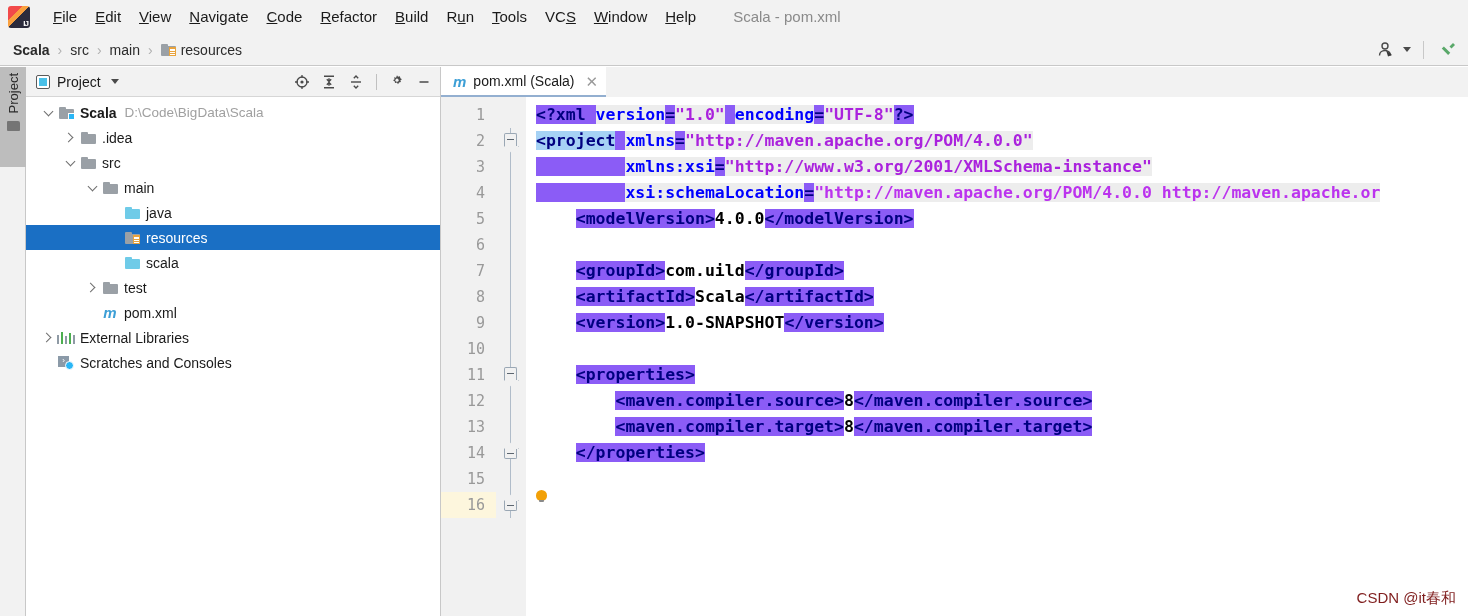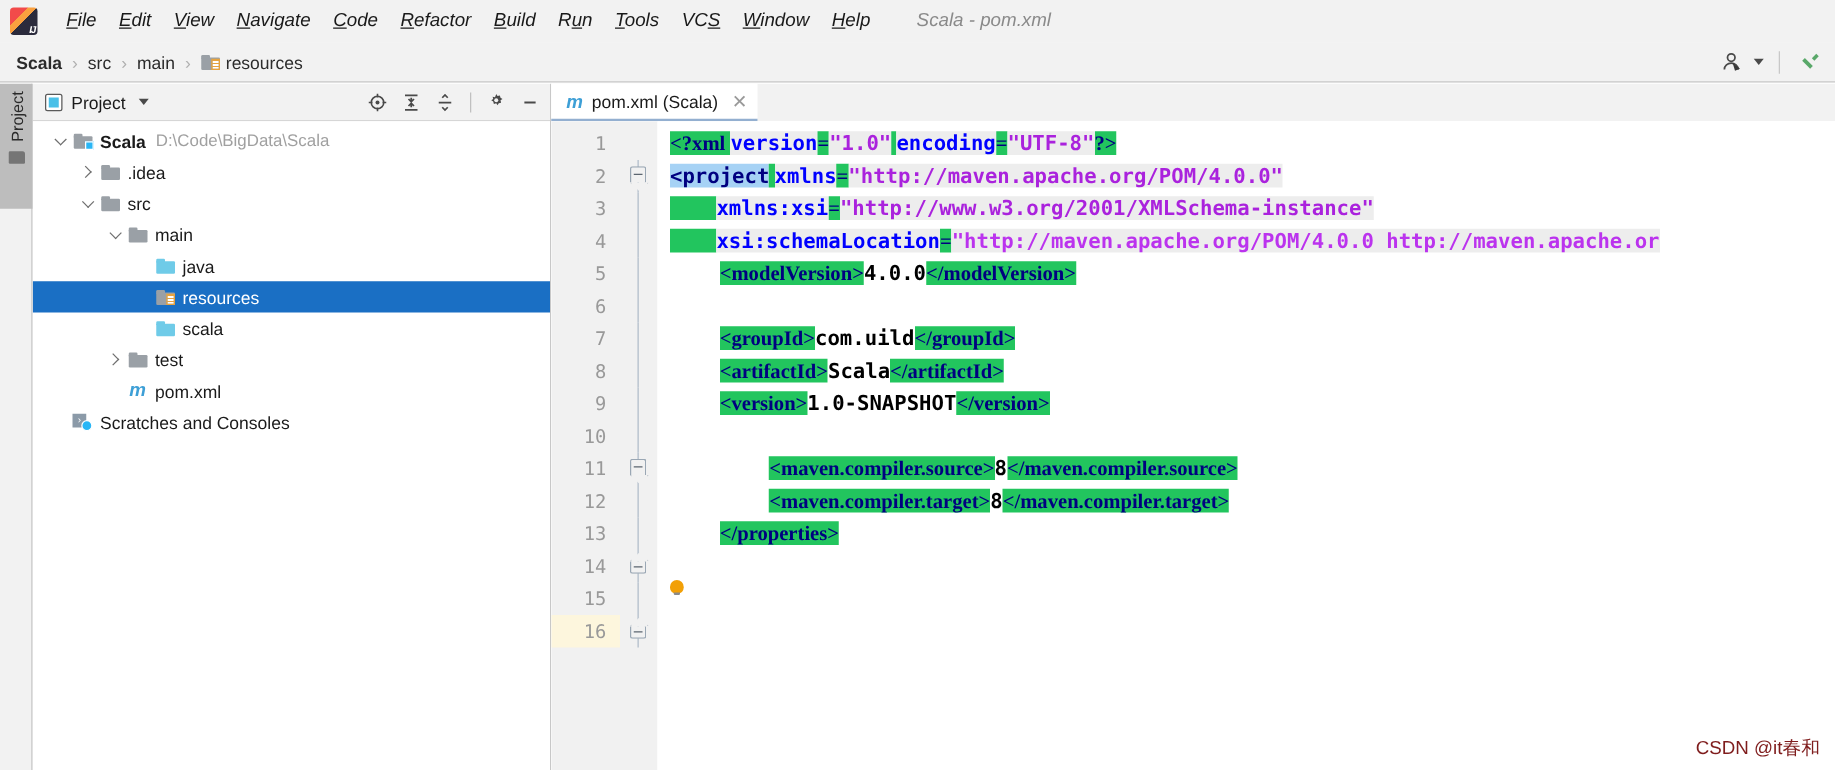--- a/index.html
+++ b/index.html
@@ -10,21 +10,20 @@
     overflow: hidden;
   }
   body { position: relative; }
 
   
   #menubar {
     height: 34px; background: #f2f2f2;
     display: flex; align-items: center;
     padding-left: 8px;
     border-bottom: 1px solid #f2f2f2;
-    font-style: italic;
   }
   #app-logo {
     width: 22px; height: 22px; margin-right: 14px;
     position: relative; border-radius: 3px;
     background: linear-gradient(135deg,#f24a4a 0%,#f24a4a 33%,#f9a03f 33%,#f9a03f 50%,#2b2b3c 50%,#2b2b3c 100%);
     overflow: hidden; flex: none;
   }
   #app-logo::after {
     content: "IJ"; position: absolute; right: 2px; bottom: 0px;
     font-size: 8px; font-weight: bold; color: #fff;
@@ -188,21 +187,21 @@
     clip-path: polygon(50% 0, 100% 100%, 0 100%);
   }
 
   #code { flex: 1; position: relative; overflow: hidden; padding-top: 5px; background: #ffffff; }
   .cline {
     height: 26px; line-height: 26px; white-space: pre;
     font-family: "DejaVu Sans Mono", monospace; font-size: 16.5px;
     font-weight: bold; padding-left: 10px;
   }
   .cline.current { background: #fdf6dd; }
-  .tag    { color: #000080; background: #22c55e; font-family: Liberation Serif, serif; }
+  .tag    { color: #000080; background: #8b5cf6; }
   .tagsel { color: #000080; background: #a6d2f5; }
   .attr   { color: #0000ff; background: #ededed; }
   .val    { color: #aa22dd; background: #ededed; }
   .val2   { color: #bb33ee; background: #ededed; }
   .txt    { color: #000000; text-align: center; }
   .bulb {
     position: absolute; width: 11px; height: 11px; background: #f2a007;
     border-radius: 50% 50% 45% 45%;
   }
   .bulb::after {
@@ -424,20 +423,35 @@
             </span>
           </span>
           <span class="tree-label">test</span>
         </div>
         <div class="tree-row" style="padding-left: 58px;">
           <span class="arrow"></span>
           <span class="ico">
             <span class="m-icon">m</span>
           </span>
           <span class="tree-label">pom.xml</span>
+        </div>
+        <div class="tree-row" style="padding-left: 14px;">
+          <span class="arrow">
+            <span class="chev right"></span>
+          </span>
+          <span class="ico">
+            <span class="lib-icon">
+              <i style="height:9px;background:#8f9aa5"></i>
+              <i style="height:12px;background:#4caf50"></i>
+              <i style="height:8px;background:#8f9aa5"></i>
+              <i style="height:11px;background:#4caf50"></i>
+              <i style="height:9px;background:#8f9aa5"></i>
+            </span>
+          </span>
+          <span class="tree-label">External Libraries</span>
         </div>
         <div class="tree-row" style="padding-left: 14px;">
           <span class="arrow"></span>
           <span class="ico">
             <span class="scratch-icon">
               <span class="sq">›</span>
               <span class="clk"></span>
             </span>
           </span>
           <span class="tree-label">Scratches and Consoles</span>
@@ -529,20 +543,21 @@
           <div class="cline"><span class="tag">&lt;?xml </span><span class="attr">version</span><span class="tag">=</span><span class="val">"1.0"</span><span class="tag"> </span><span class="attr">encoding</span><span class="tag">=</span><span class="val">"UTF-8"</span><span class="tag">?&gt;</span></div>
           <div class="cline"><span class="tagsel">&lt;project</span><span class="tag"> </span><span class="attr">xmlns</span><span class="tag">=</span><span class="val">"http://maven.apache.org/POM/4.0.0"</span></div>
           <div class="cline"><span class="tag">         </span><span class="attr">xmlns:xsi</span><span class="tag">=</span><span class="val">"http://www.w3.org/2001/XMLSchema-instance"</span></div>
           <div class="cline"><span class="tag">         </span><span class="attr">xsi:schemaLocation</span><span class="tag">=</span><span class="val2">"http://maven.apache.org/POM/4.0.0 http://maven.apache.or</span></div>
           <div class="cline"><span class="txt">    </span><span class="tag">&lt;modelVersion&gt;</span><span class="txt">4.0.0</span><span class="tag">&lt;/modelVersion&gt;</span></div>
           <div class="cline">&nbsp;</div>
           <div class="cline"><span class="txt">    </span><span class="tag">&lt;groupId&gt;</span><span class="txt">com.uild</span><span class="tag">&lt;/groupId&gt;</span></div>
           <div class="cline"><span class="txt">    </span><span class="tag">&lt;artifactId&gt;</span><span class="txt">Scala</span><span class="tag">&lt;/artifactId&gt;</span></div>
           <div class="cline"><span class="txt">    </span><span class="tag">&lt;version&gt;</span><span class="txt">1.0-SNAPSHOT</span><span class="tag">&lt;/version&gt;</span></div>
           <div class="cline">&nbsp;</div>
+          <div class="cline"><span class="txt">    </span><span class="tag">&lt;properties&gt;</span></div>
           <div class="cline"><span class="txt">        </span><span class="tag">&lt;maven.compiler.source&gt;</span><span class="txt">8</span><span class="tag">&lt;/maven.compiler.source&gt;</span></div>
           <div class="cline"><span class="txt">        </span><span class="tag">&lt;maven.compiler.target&gt;</span><span class="txt">8</span><span class="tag">&lt;/maven.compiler.target&gt;</span></div>
           <div class="cline"><span class="txt">    </span><span class="tag">&lt;/properties&gt;</span></div>
           <div class="cline"><span style="position: relative; display: inline-block; width: 20px;"><span class="bulb" style="left:0;top:6px"></span></span></div>
         </div>
     </div>
   </div>
 </div>
 
 <div id="watermark">CSDN @it春和</div>

